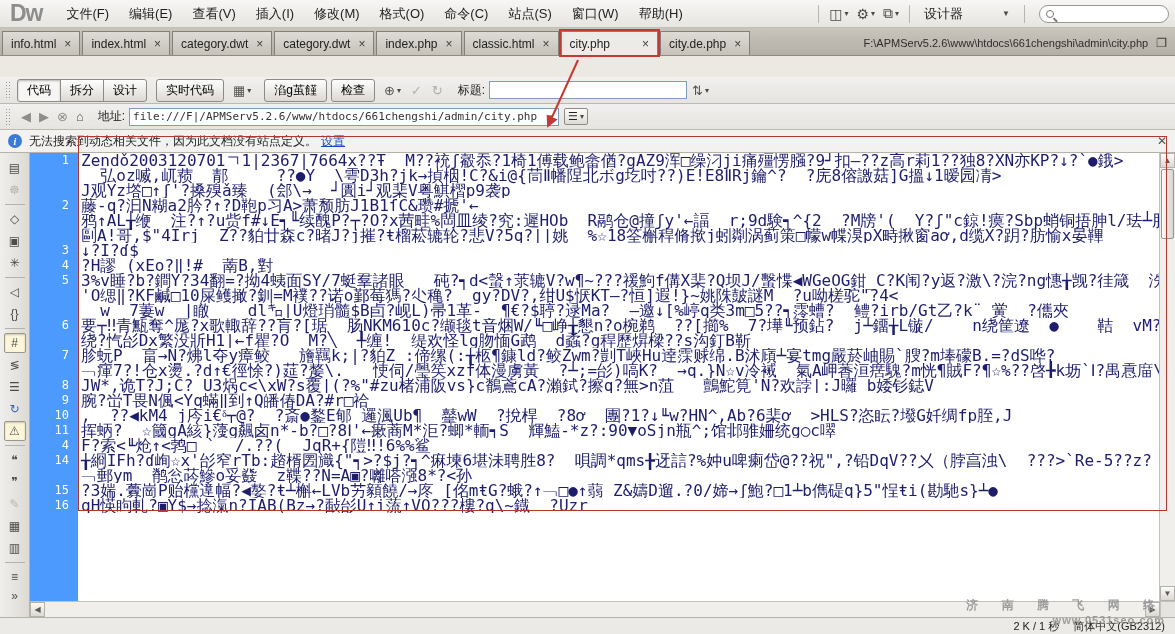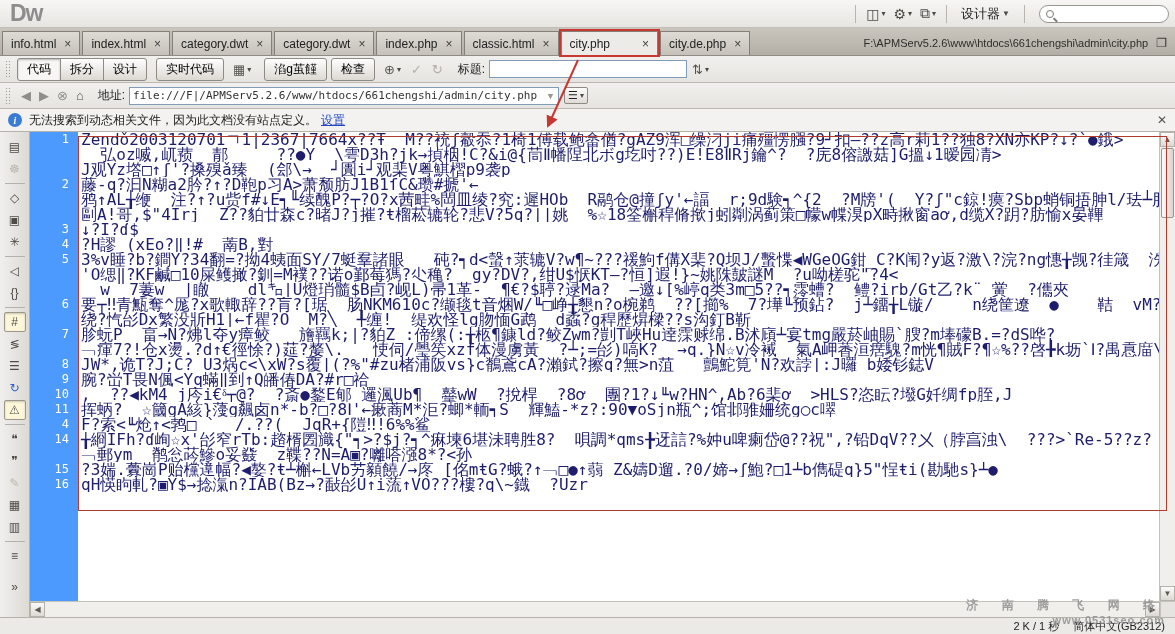--- a/index.html
+++ b/index.html
@@ -8,38 +8,38 @@
   #app { position:relative; width:1175px; height:634px; display:flex; flex-direction:column; }
 
   
   .menubar { height:28px; background:linear-gradient(#f7f6f4,#e7e5e1); border-bottom:1px solid #c2bfb8; display:flex; align-items:center; padding:0 6px; flex:0 0 auto; }
   .dw-logo { font-weight:bold; font-size:23px; color:#8d8d8d; letter-spacing:-1px; margin:0 14px 0 4px; }
   .menu-item { padding:4px 10px; font-size:13px; color:#1d1d1d; cursor:default; }
   .mb-sep { width:1px; height:18px; background:#b9b6af; margin:0 6px; }
   .mb-icon { font-size:14px; color:#4a4a46; padding:2px 4px; display:flex; align-items:center; }
   .caret { font-size:8px; color:#4a4a46; margin-left:2px; }
   .mb-right { margin-left:auto; display:flex; align-items:center; }
-  .workspace { font-size:13px; padding:3px 8px; display:flex; align-items:center; }
+  .workspace { font-size:13px; padding:3px 8px; display:flex; align-items:center;gap:37px; }
   .searchbox { width:130px; height:18px; background:#fff; border:1px solid #9a978f; border-radius:9px; display:flex; align-items:center; padding:0 6px; margin-left:8px; }
   .mag { width:8px; height:8px; border:1.5px solid #7a7a74; border-radius:50%; position:relative; }
   .mag::after { content:""; position:absolute; width:5px; height:1.5px; background:#7a7a74; transform:rotate(45deg); left:6px; top:8px; }
 
   
   .tabbar { height:28px; background:linear-gradient(#c9c5bd,#b3afa7); border-bottom:1px solid #8f8c85; display:flex; align-items:flex-end; padding:3px 4px 0 2px; flex:0 0 auto; }
   .tab { height:24px; display:flex; align-items:center; padding:0 8px; background:linear-gradient(#dedbd5,#c6c2ba); border:1px solid #83807a; border-bottom:none; margin-right:2px; font-size:12px; cursor:default; }
   .tab.active { background:#edebe7;gap:24px; }
   .tab.red-ring { box-shadow:0 0 0 2px #c63831; position:relative; z-index:5; }
   .tab-label { margin-right:8px; white-space:nowrap; }
   .tab-close { color:#44423e; font-size:12px; cursor:pointer; }
   .tab-path { margin-left:auto; font-size:11px; color:#2e2d2b; display:flex; align-items:center; padding-bottom:5px; white-space:nowrap; }
   .restore-ic { margin:0 4px 0 8px; font-size:12px; color:#3c3b38; }
 
   
   .toolbar { background:linear-gradient(#f1f0ee,#e6e4e0); border-bottom:1px solid #bcb9b2; display:flex; align-items:center; padding:0 4px; flex:0 0 auto; }
-  .doctoolbar { height:27px; }
+  .doctoolbar { height:27px;margin-top:21px; }
   .navbar { height:26px; }
   .grip { width:7px; height:18px; margin:0 5px 0 1px; background-image:radial-gradient(#9a978f 30%, transparent 32%); background-size:3px 3px; }
   .btn { background:linear-gradient(#fefefe,#dcd9d3); border:1px solid #8e8b84; border-radius:3px; padding:2px 9px; font-size:12px; margin-right:4px; cursor:pointer; white-space:nowrap; }
   .btn-group { display:flex; margin-right:10px; }
   .btn-group .btn { border-radius:0; margin-right:-1px; }
   .btn-group .btn:first-child { border-radius:3px 0 0 3px; }
   .btn-group .btn:last-child { border-radius:0 3px 3px 0; }
   .btn.active { background:#f7f6f5; box-shadow:inset 0 1px 2px rgba(0,0,0,.25); }
   .tool-ic { font-size:13px; color:#55534e; padding:2px 5px; display:flex; align-items:center; cursor:pointer; }
   .tool-ic.disabled { color:#b3b0aa; cursor:default; }
@@ -96,20 +96,32 @@
   .wm-cn { font-size:12px; font-weight:bold; letter-spacing:10px; }
   .wm-url { font-size:11px; font-weight:bold; letter-spacing:1px; }
 </style>
 </head>
 <body>
 
 <div id="app">
 
   <div class="menubar">
     <span class="dw-logo">Dw</span>
+    <span style="display:flex">
+        <span class="menu-item">文件(F)</span>
+        <span class="menu-item">编辑(E)</span>
+        <span class="menu-item">查看(V)</span>
+        <span class="menu-item">插入(I)</span>
+        <span class="menu-item">修改(M)</span>
+        <span class="menu-item">格式(O)</span>
+        <span class="menu-item">命令(C)</span>
+        <span class="menu-item">站点(S)</span>
+        <span class="menu-item">窗口(W)</span>
+        <span class="menu-item">帮助(H)</span>
+      </span>
     <div class="mb-right">
       <span class="mb-sep"></span>
       <span style="display:flex">
           <span class="mb-icon">◫<span class="caret">▾</span></span>
           <span class="mb-icon">⚙<span class="caret">▾</span></span>
           <span class="mb-icon">⧉<span class="caret">▾</span></span>
         </span>
       <span class="mb-sep"></span>
       <span class="workspace">
           <span>设计器</span>

